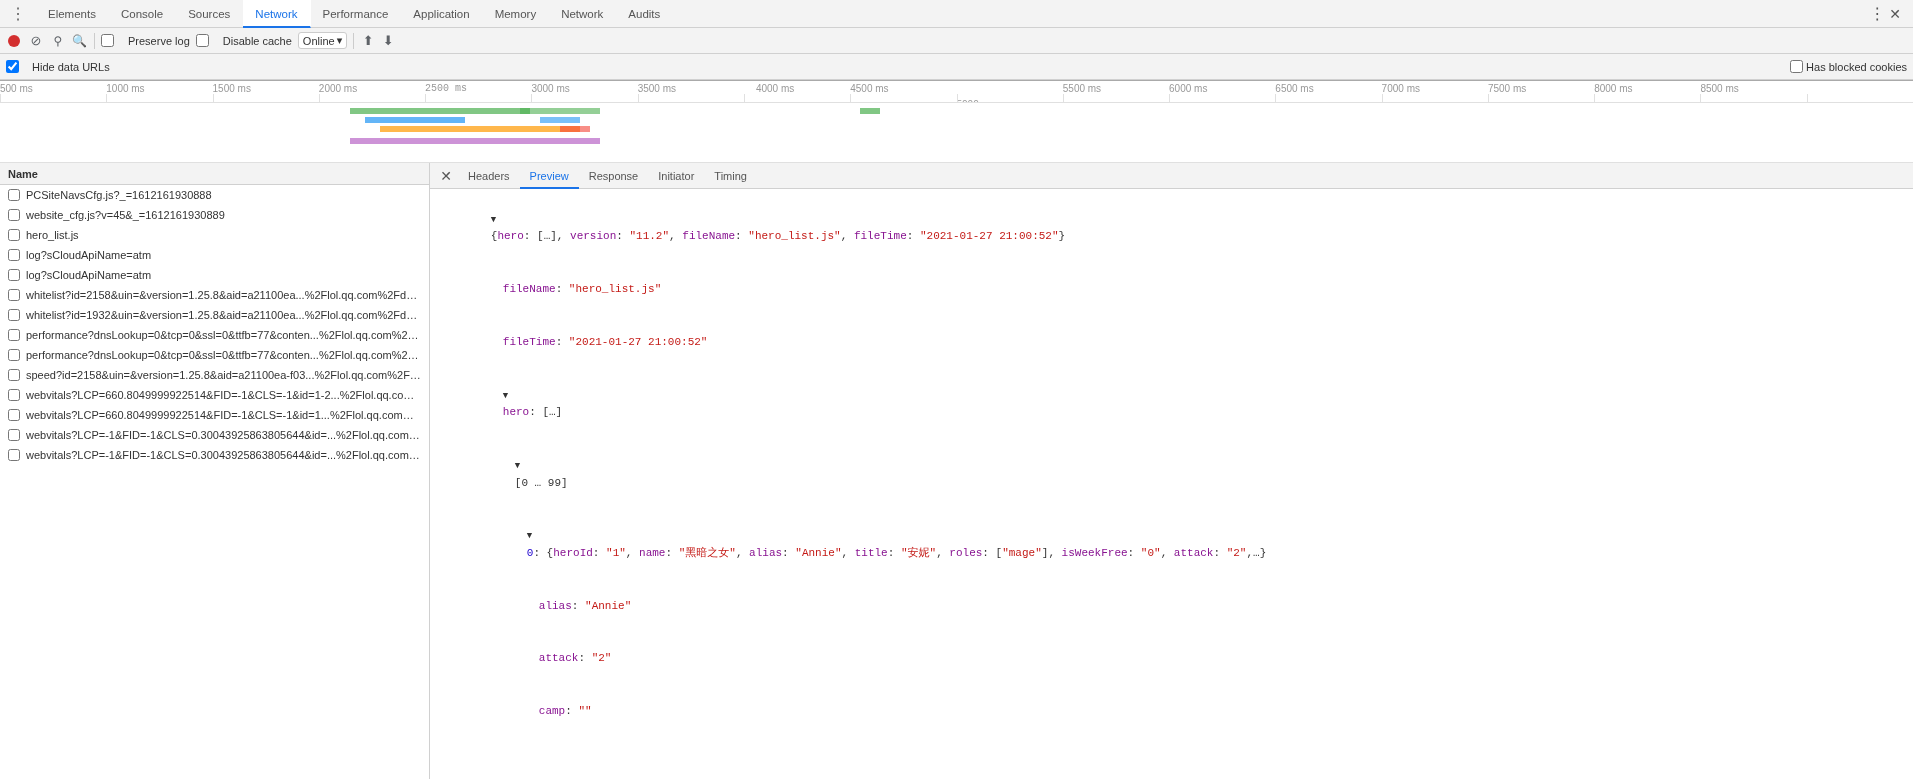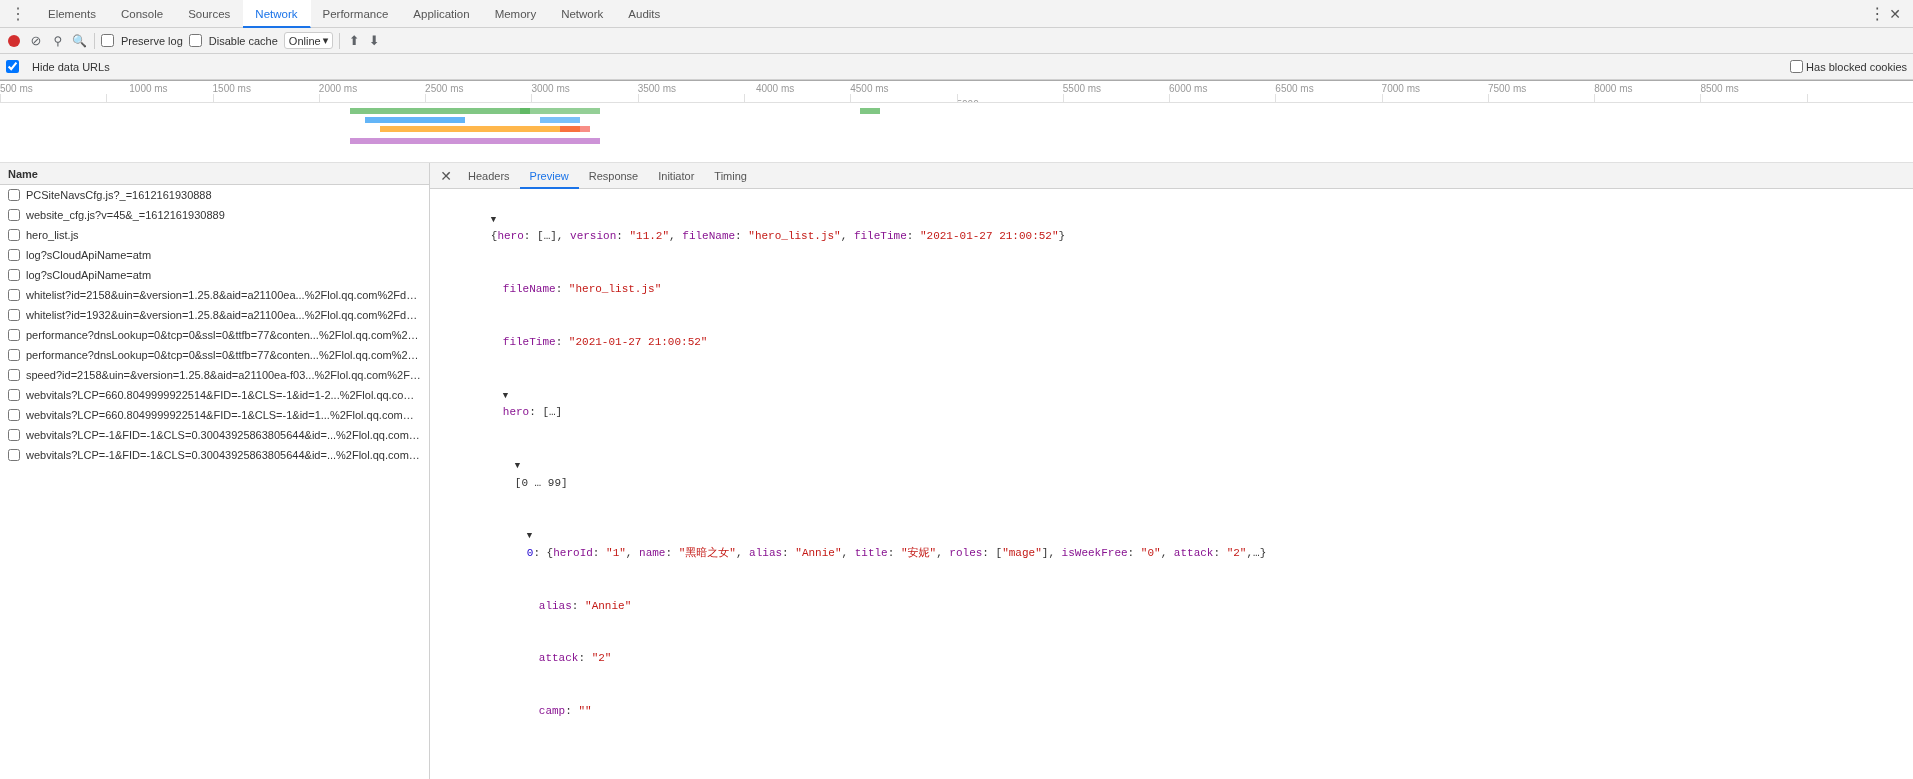--- a/index.html
+++ b/index.html
@@ -8,21 +8,21 @@
     
     .tab-bar { display: flex; align-items: center; background: #f3f3f3; border-bottom: 1px solid #d0d0d0; height: 28px; padding: 0 4px; }
     .tab-item { padding: 0 12px; height: 28px; line-height: 28px; cursor: pointer; font-size: 11.5px; color: #555; border-right: 1px solid transparent; }
     .tab-item.active { color: #1a73e8; border-bottom: 2px solid #1a73e8; background: #fff; }
     
     
     .toolbar { display: flex; align-items: center; background: #f3f3f3; border-bottom: 1px solid #d0d0d0; height: 26px; padding: 0 6px; gap: 6px; }
     .toolbar-btn { width: 16px; height: 16px; border: none; background: none; cursor: pointer; display: flex; align-items: center; justify-content: center; border-radius: 2px; }
     .record-btn { width: 12px; height: 12px; border-radius: 50%; background: #d32f2f; display: inline-block; }
     .toolbar-divider { width: 1px; height: 16px; background: #ccc; }
-    .toolbar-checkbox { display: flex; align-items: center; gap: 7px; font-size: 11px; color: #333; cursor: pointer; }
+    .toolbar-checkbox { display: flex; align-items: center; gap: 14px; font-size: 11px; color: #333; cursor: pointer; }
     .toolbar-checkbox input { cursor: pointer; }
     .network-condition { border: 1px solid #ccc; border-radius: 3px; background: #fff; padding: 1px 4px; font-size: 11px; cursor: pointer; display: flex; align-items: center; gap: 2px; }
     .upload-download { display: flex; gap: 4px; }
     
     
     .filter-bar { display: flex; align-items: center; background: #f3f3f3; border-bottom: 1px solid #d0d0d0; height: 26px; padding: 0 6px; gap: 4px; flex-wrap: nowrap; }
     .filter-chip { padding: 1px 6px; border-radius: 10px; border: 1px solid transparent; font-size: 11px; cursor: pointer; height: 18px; display: flex; align-items: center; }
     .filter-chip.active { background: #1a73e8; color: #fff; border-color: #1a73e8; }
     .hide-data-checkbox { display: flex; align-items: center; gap: 13px; font-size: 11px; cursor: pointer; }
     .blocked-cookies-checkbox { display: flex; align-items: center; gap: 3px; font-size: 11px; cursor: pointer; margin-left: auto; }
@@ -142,27 +142,27 @@
     <label class="blocked-cookies-checkbox">
       <input type="checkbox" style="">
       <span>Has blocked cookies</span>
     </label>
   </div>
 </div>
 
 <div class="timeline-ruler" id="timeline-ruler" style="position: relative; height: 22px; background: rgb(255, 255, 255); border-bottom: 1px solid rgb(224, 224, 224); overflow: hidden; padding-left: 0px;">
 <span class="timeline-tick" style="left: 0%;">500 ms</span>
     <div class="timeline-tick-line" style="left: 0%;"></div>
-    <span class="timeline-tick" style="left: 5.55556%; margin-left: 23px;">1000 ms</span>
+    <span class="timeline-tick" style="left: 5.55556%;">1000 ms</span>
     <div class="timeline-tick-line" style="left: 5.55556%;"></div>
     <span class="timeline-tick" style="left: 11.1111%;">1500 ms</span>
     <div class="timeline-tick-line" style="left: 11.1111%;"></div>
     <span class="timeline-tick" style="left: 16.6667%;">2000 ms</span>
     <div class="timeline-tick-line" style="left: 16.6667%;"></div>
-    <span class="timeline-tick" style="left: 22.2222%;">2500 ms</span>
+    <span class="timeline-tick" style="left: 22.2222%; font-family: Liberation Mono, monospace;">2500 ms</span>
     <div class="timeline-tick-line" style="left: 22.2222%;"></div>
     <span class="timeline-tick" style="left: 27.7778%;">3000 ms</span>
     <div class="timeline-tick-line" style="left: 27.7778%;"></div>
     <span class="timeline-tick" style="left: 33.3333%;">3500 ms</span>
     <div class="timeline-tick-line" style="left: 33.3333%;"></div>
     <span class="timeline-tick" style="left: 38.8889%; margin-left: 12px;">4000 ms</span>
     <div class="timeline-tick-line" style="left: 38.8889%;"></div>
     <span class="timeline-tick" style="left: 44.4444%;">4500 ms</span>
     <div class="timeline-tick-line" style="left: 44.4444%;"></div>
     <span class="timeline-tick" style="left: 50%; margin-top: 16px;">5000 ms</span>

